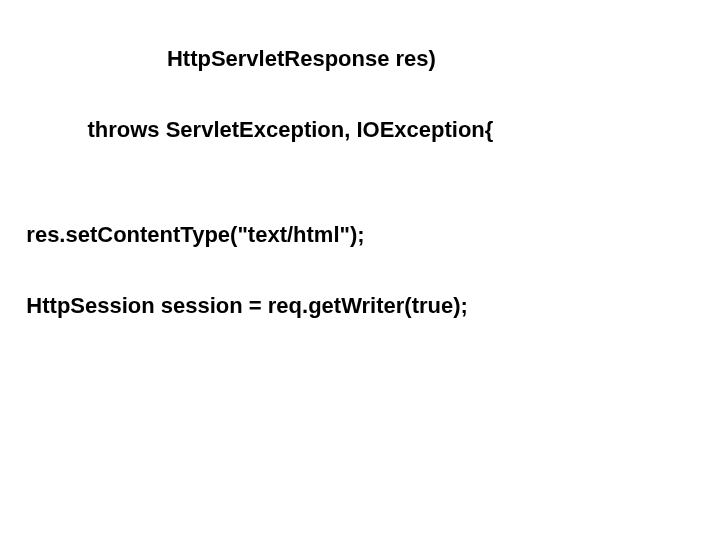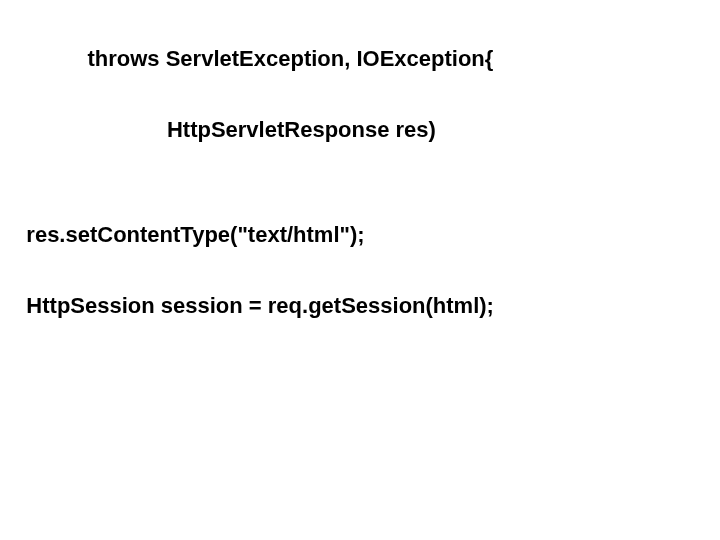--- a/index.html
+++ b/index.html
@@ -18,18 +18,18 @@
   .code {
     padding-top: 6px;
     padding-left: 8px;
     white-space: pre;
   }
 </style>
 </head>
 <body>
 
 <div class="code">
+<div>                          HttpServletResponse res)</div>
 <div>             throws ServletException, IOException{</div>
-<div>                          HttpServletResponse res)</div>
 <div></div>
 <div>   res.setContentType("text/html");</div>
-<div>   HttpSession session = req.getSession(html);</div>
+<div>   HttpSession session = req.getWriter(true);</div>
 </div>
 
 </body></html>

